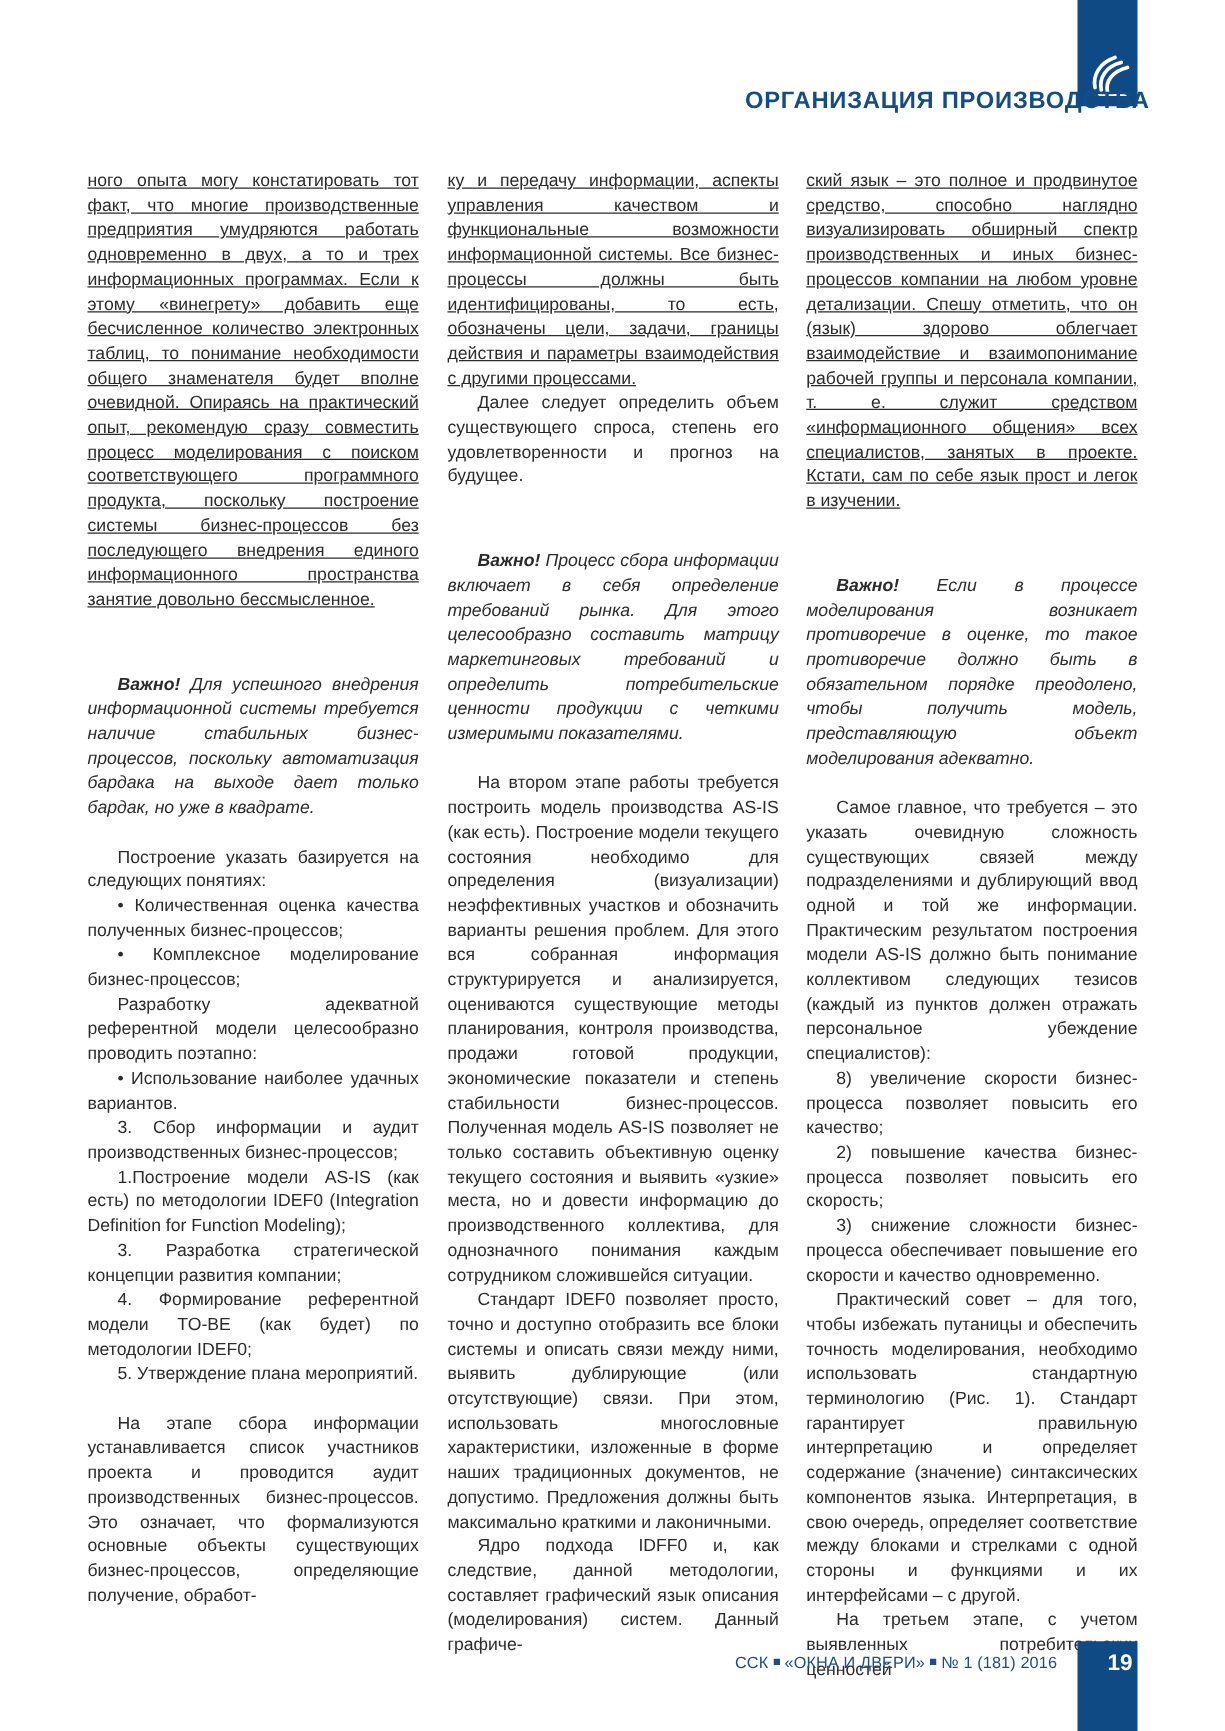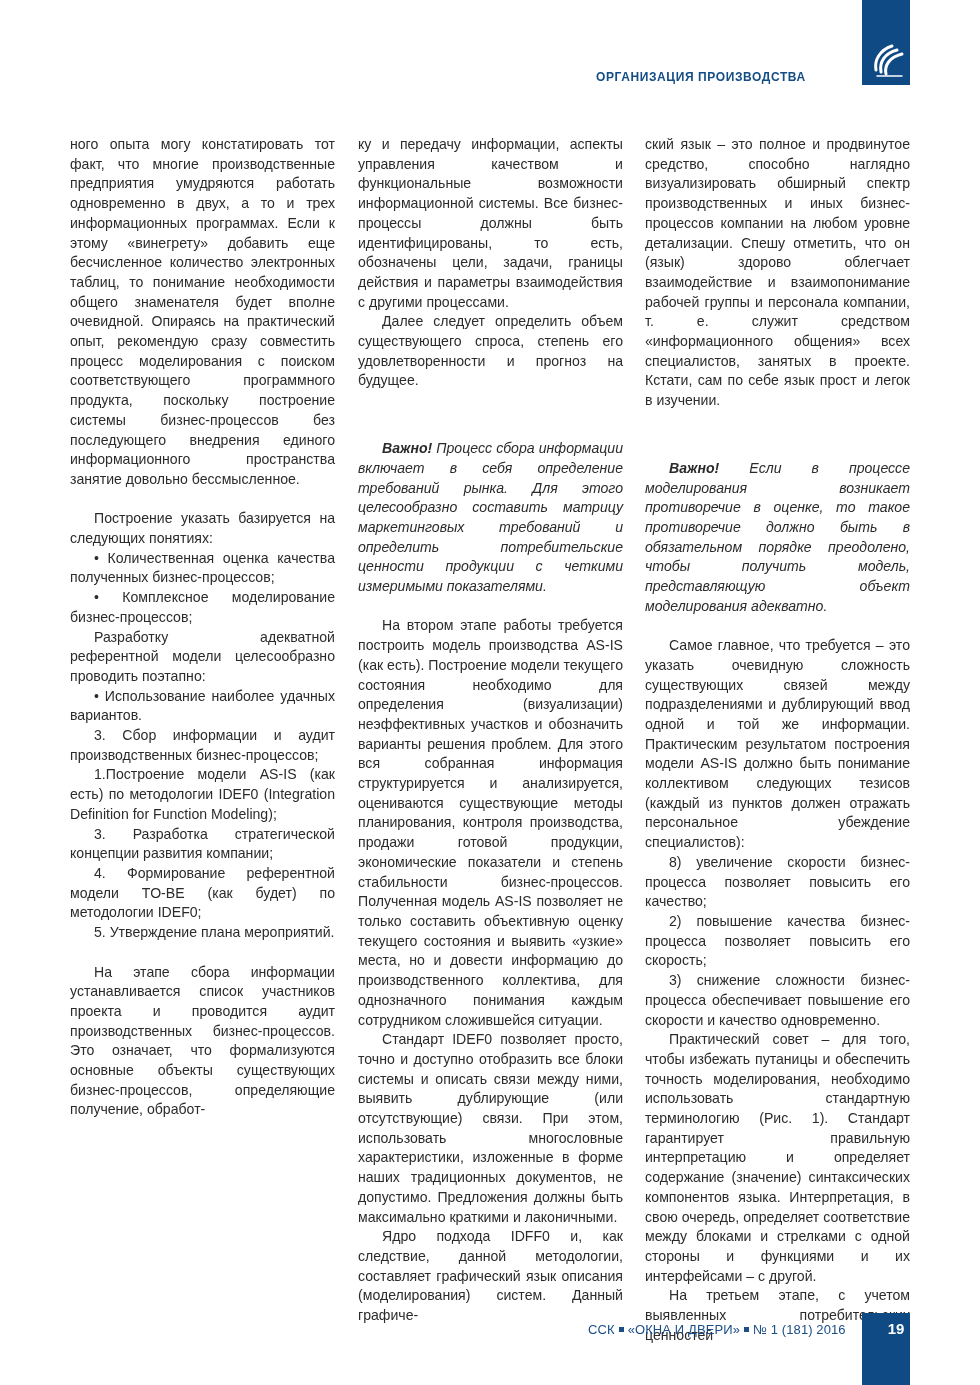--- a/index.html
+++ b/index.html
@@ -1,49 +1,50 @@
 <!DOCTYPE html>
 <html><head>
   <meta charset="utf-8">
   <style>
     html, body { margin: 0; padding: 0; background: #ffffff; }
     body { width: 980px; height: 1385px; position: relative; overflow: hidden; font-family: "Liberation Sans", sans-serif; color: #2a2a2a; }
     .top-bar { position: absolute; left: 862px; top: 0; width: 48px; height: 85px; background: #0f4a84; }
     .logo { position: absolute; left: 868px; top: 40px; width: 38px; height: 40px; }
-    .section-title { position: absolute; left: 596px; top: 70px; font-size: 12px; font-weight: bold; letter-spacing: 0.6px; color: #144d86; }
+    .section-title { position: absolute; left: 596px; top: 70px; font-size: 19px; font-weight: bold; letter-spacing: 0.6px; color: #144d86; }
     .col { position: absolute; top: 135px; width: 265px; font-size: 14.1px; line-height: 19.7px; text-align: justify; color: #2b2b2b; }
     .col1 { left: 70px; }
     .col2 { left: 358px; }
     .col3 { left: 645px; }
     .col p { margin: 0; text-indent: 24px; }
-    .col p.noindent { text-indent: 0; }
+    .col p.noindent { text-indent: 0; text-decoration: underline; }
     .col p.gap { margin-top: 19.7px; }
     .col p.note { font-style: italic; margin-top: 48px; }
     .col p.note b { font-weight: bold; }
     .footer-text { position: absolute; left: 588px; top: 1322px; font-size: 13px; color: #1b4e86; letter-spacing: 0.1px; }
     .footer-text .sq { display: inline-block; width: 5px; height: 5px; background: #1b4e86; margin: 0 4px; vertical-align: middle; position: relative; top: -1px; }
     .bottom-bar { position: absolute; left: 862px; top: 1313px; width: 48px; height: 72px; background: #0f4a84; }
-    .page-number { position: absolute; left: 862px; top: 1320px; width: 68px; text-align: center; color: #ffffff; font-weight: bold; font-size: 15px; }
+    .page-number { position: absolute; left: 862px; top: 1320px; width: 68px; text-align: center; color: #ffffff; font-weight: bold; font-size: 18px; }
   </style>
 </head>
 <body>
 
 <div class="top-bar"></div>
 <svg class="logo" viewBox="0 0 38 40">
   <g fill="none" stroke="#ffffff" stroke-linecap="round">
     <path d="M8 30 C 6 20, 12 10, 24 6" stroke-width="3"></path>
     <path d="M13 32 C 11 22, 17 13, 29 10" stroke-width="3"></path>
     <path d="M18 34 C 16 25, 22 17, 34 14" stroke-width="3"></path>
     <path d="M9 36 L 34 36" stroke-width="1.5"></path>
   </g>
 </svg>
 <div class="section-title">ОРГАНИЗАЦИЯ ПРОИЗВОДСТВА</div>
 
 <div class="col col1">
   <p class="noindent">ного опыта могу констатировать тот факт, что многие производственные предприятия умудряются работать одновременно в двух, а то и трех информационных программах. Если к этому «винегрету» добавить еще бесчисленное количество электронных таблиц, то понимание необходимости общего знаменателя будет вполне очевидной. Опираясь на практический опыт, рекомендую сразу совместить процесс моделирования с поиском соответствующего программного продукта, поскольку построение системы бизнес-процессов без последующего внедрения единого информационного пространства занятие довольно бессмысленное.</p>
+  <p class="note gap"><b>Важно!</b><span> Для успешного внедрения информационной системы требуется наличие стабильных бизнес-процессов, поскольку автоматизация бардака на выходе дает только бардак, но уже в квадрате.</span></p>
   <p class="gap">Построение указать базируется на следующих понятиях:</p>
   <p>• Количественная оценка качества полученных бизнес-процессов;</p>
   <p>• Комплексное моделирование бизнес-процессов;</p>
   <p>Разработку адекватной референтной модели целесообразно проводить поэтапно:</p>
   <p>• Использование наиболее удачных вариантов.</p>
   <p>3. Сбор информации и аудит производственных бизнес-процессов;</p>
   <p>1.Построение модели AS-IS (как есть) по методологии IDEF0 (Integration Definition for Function Modeling);</p>
   <p>3. Разработка стратегической концепции развития компании;</p>
   <p>4. Формирование референтной модели TO-BE (как будет) по методологии IDEF0;</p>
   <p>5. Утверждение плана мероприятий.</p>

